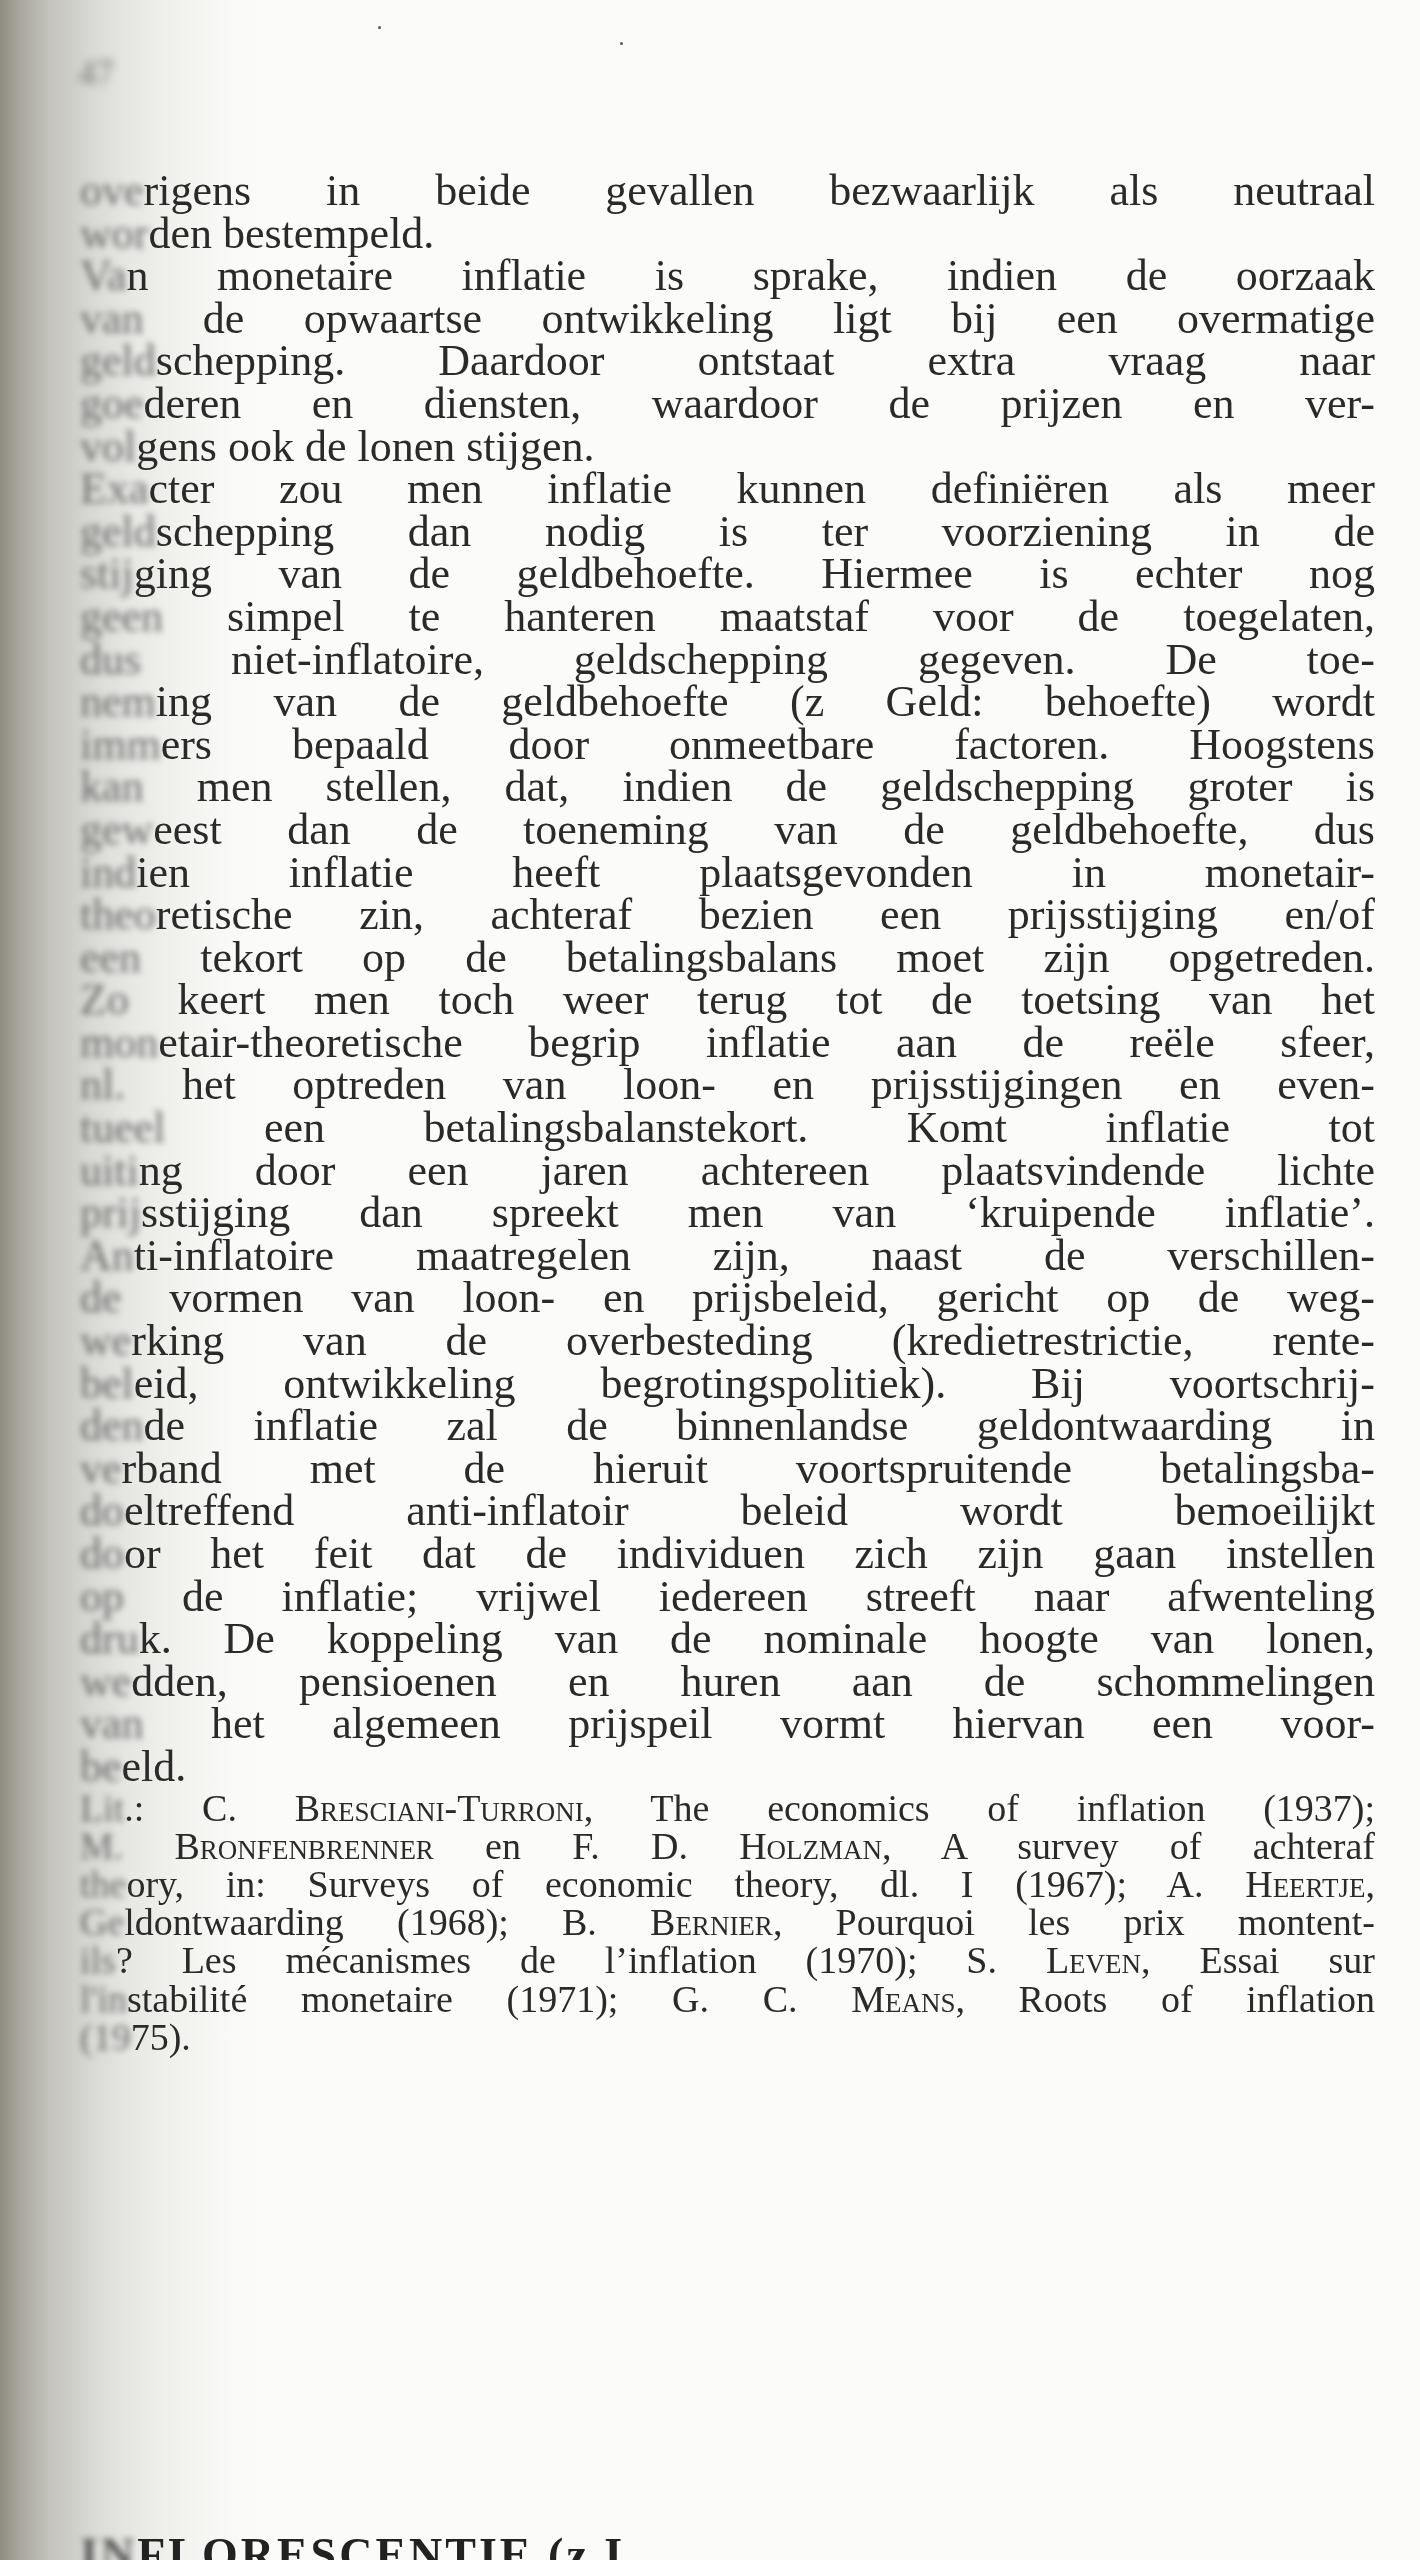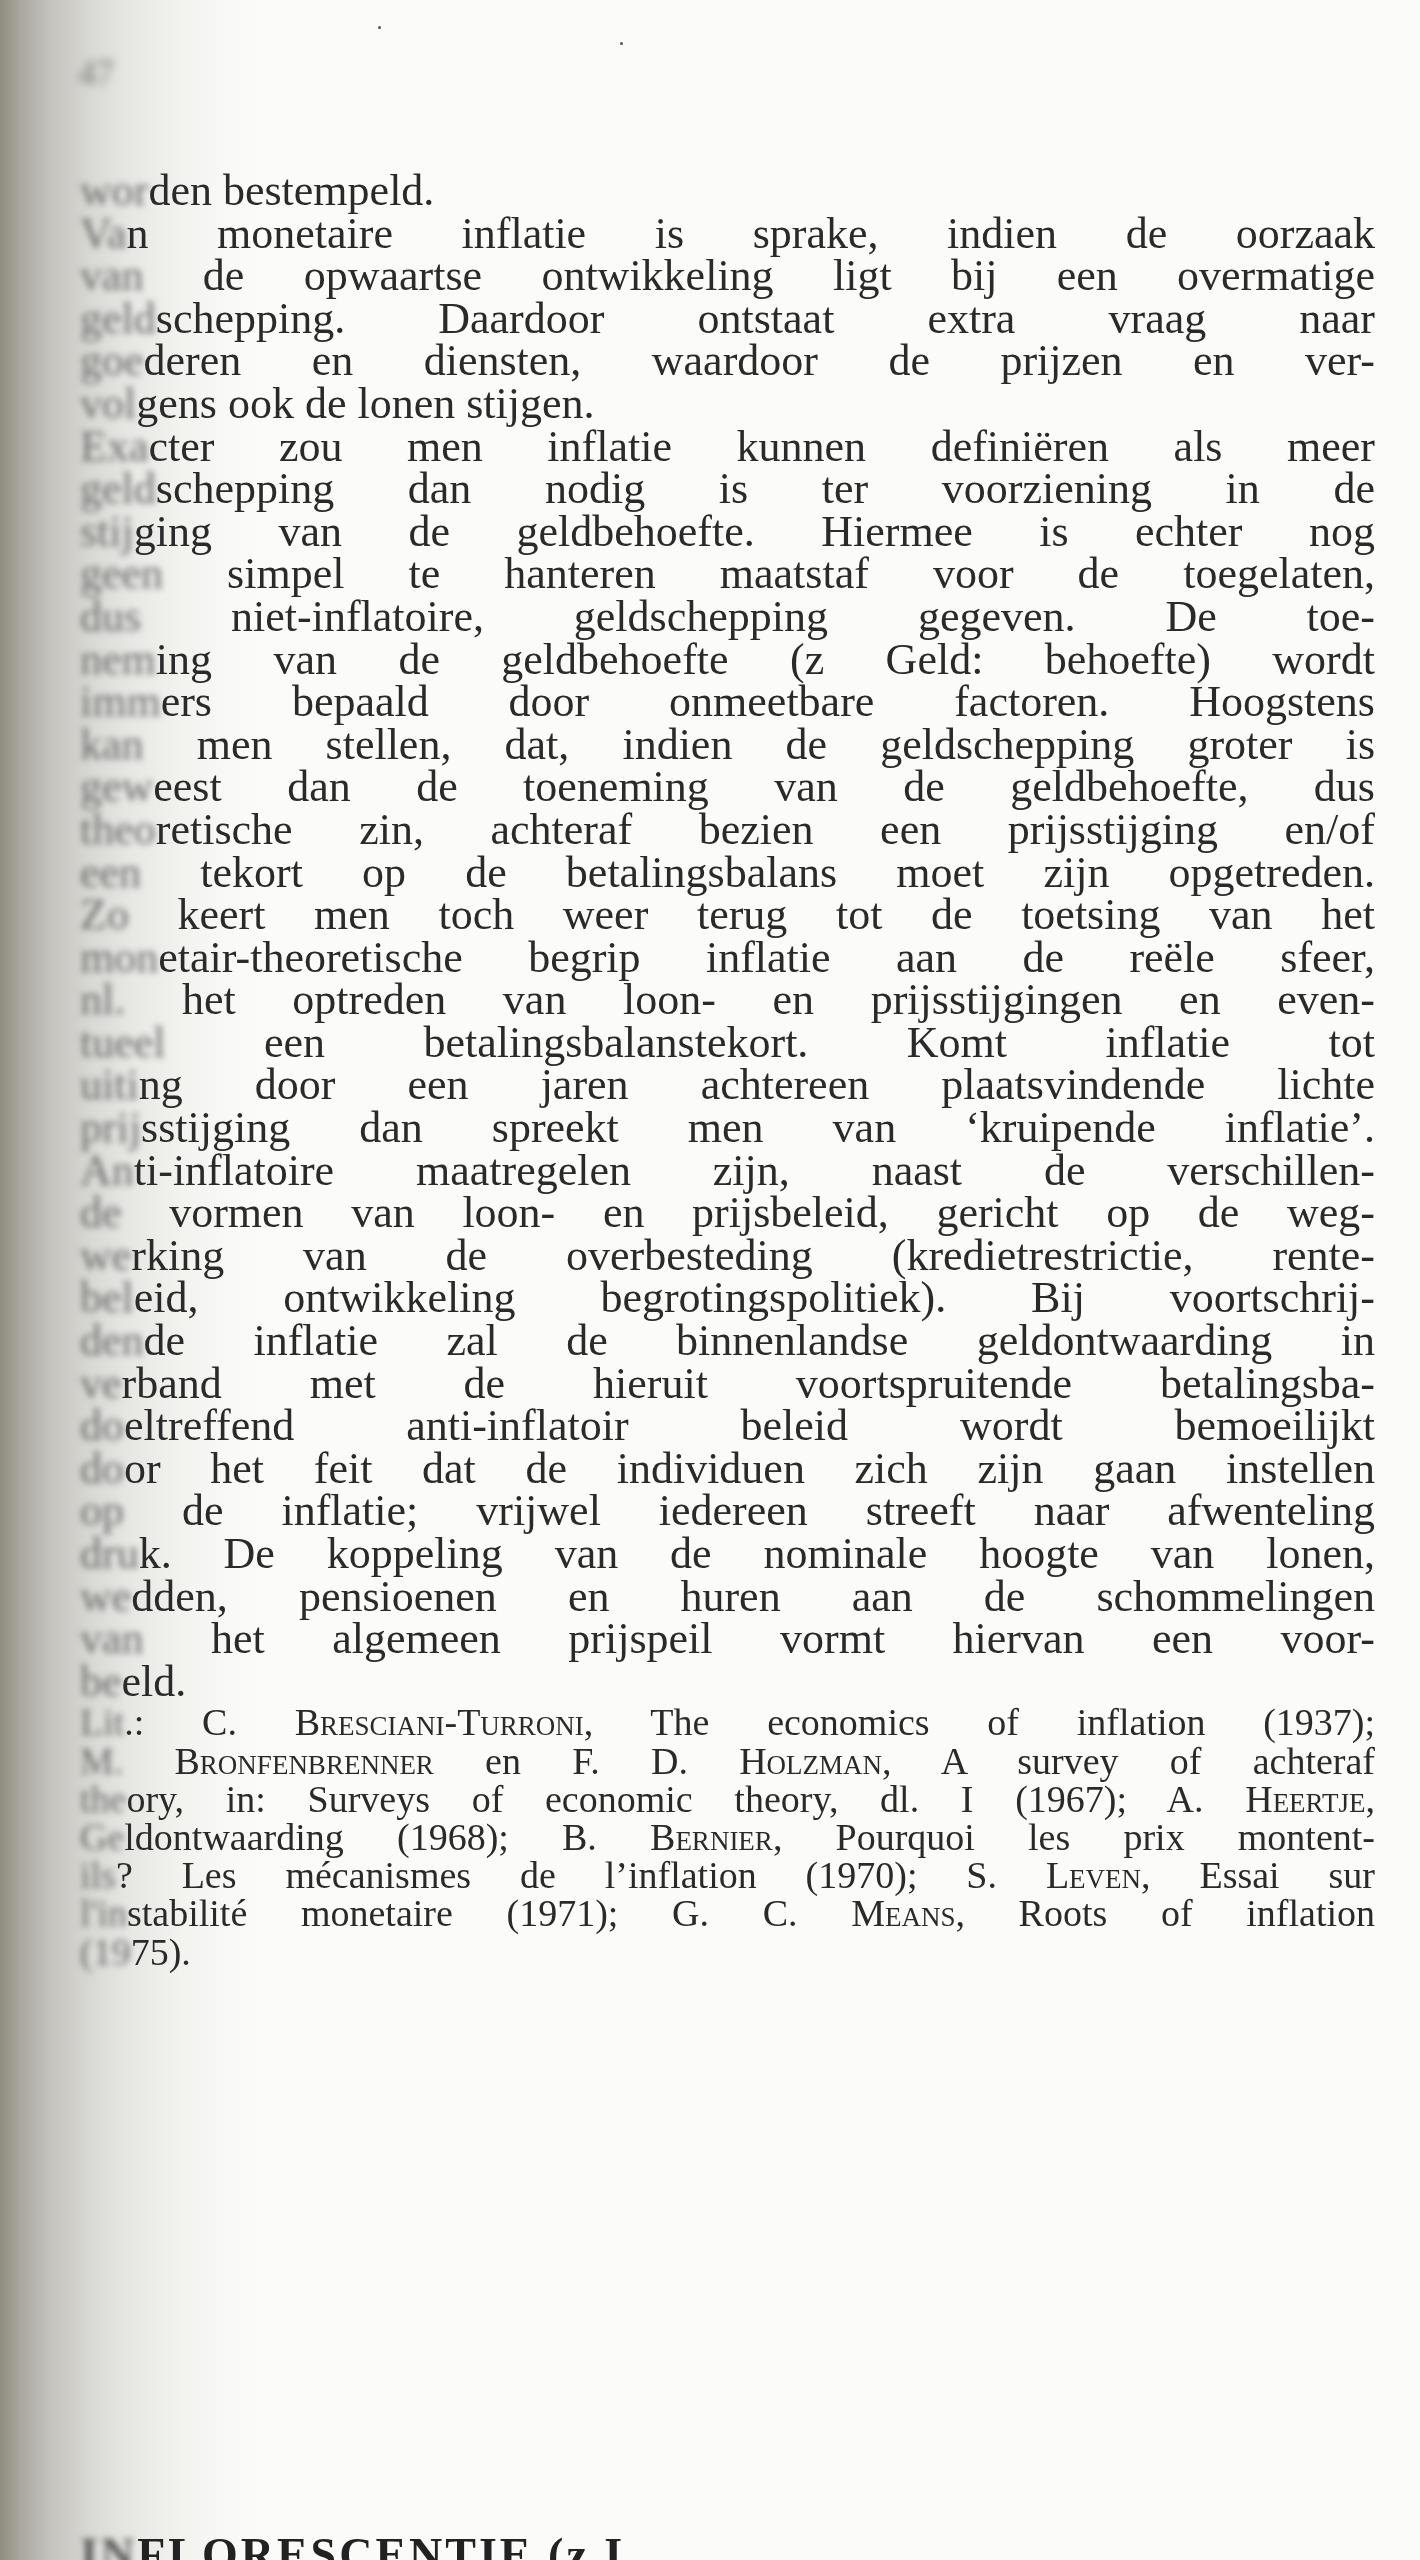--- a/index.html
+++ b/index.html
@@ -101,35 +101,37 @@
 
 <div class="gutter"></div>
 
 <div class="page-number">47</div>
 
 <div class="speck" style="left:378px;top:26px;"></div>
 <div class="speck" style="left:620px;top:42px;"></div>
 
 <div class="text-column">
   <div id="body-lines">
+      <div class="line justify"><span class="blur">ove</span><span>rigens in beide gevallen bezwaarlijk als neutraal</span></div>
       <div class="line"><span class="blur">wor</span><span>den bestempeld.</span></div>
       <div class="line justify"><span class="blur">  Va</span><span>n monetaire inflatie is sprake, indien de oorzaak</span></div>
       <div class="line justify"><span class="blur">van </span><span>de opwaartse ontwikkeling ligt bij een overmatige</span></div>
       <div class="line justify"><span class="blur">geld</span><span>schepping. Daardoor ontstaat extra vraag naar</span></div>
       <div class="line justify"><span class="blur">goe</span><span>deren en diensten, waardoor de prijzen en ver-</span></div>
       <div class="line"><span class="blur">vol</span><span>gens ook de lonen stijgen.</span></div>
       <div class="line justify"><span class="blur">  Exa</span><span>cter zou men inflatie kunnen definiëren als meer</span></div>
       <div class="line justify"><span class="blur">geld</span><span>schepping dan nodig is ter voorziening in de</span></div>
       <div class="line justify"><span class="blur">stij</span><span>ging van de geldbehoefte. Hiermee is echter nog</span></div>
       <div class="line justify"><span class="blur">geen</span><span> simpel te hanteren maatstaf voor de toegelaten,</span></div>
       <div class="line justify"><span class="blur">dus</span><span> niet-inflatoire, geldschepping gegeven. De toe-</span></div>
       <div class="line justify"><span class="blur">nem</span><span>ing van de geldbehoefte (z Geld: behoefte) wordt</span></div>
       <div class="line justify"><span class="blur">imm</span><span>ers bepaald door onmeetbare factoren. Hoogstens</span></div>
       <div class="line justify"><span class="blur">kan</span><span> men stellen, dat, indien de geldschepping groter is</span></div>
       <div class="line justify"><span class="blur">gew</span><span>eest dan de toeneming van de geldbehoefte, dus</span></div>
+      <div class="line justify"><span class="blur">ind</span><span>ien inflatie heeft plaatsgevonden in monetair-</span></div>
       <div class="line justify"><span class="blur">theo</span><span>retische zin, achteraf bezien een prijsstijging en/of</span></div>
       <div class="line justify"><span class="blur">een</span><span> tekort op de betalingsbalans moet zijn opgetreden.</span></div>
       <div class="line justify"><span class="blur">Zo</span><span> keert men toch weer terug tot de toetsing van het</span></div>
       <div class="line justify"><span class="blur">mon</span><span>etair-theoretische begrip inflatie aan de reële sfeer,</span></div>
       <div class="line justify"><span class="blur">nl.</span><span> het optreden van loon- en prijsstijgingen en even-</span></div>
       <div class="line justify"><span class="blur">tueel</span><span> een betalingsbalanstekort. Komt inflatie tot</span></div>
       <div class="line justify"><span class="blur">uiti</span><span>ng door een jaren achtereen plaatsvindende lichte</span></div>
       <div class="line justify"><span class="blur">prij</span><span>sstijging dan spreekt men van ‘kruipende inflatie’.</span></div>
       <div class="line justify"><span class="blur">  An</span><span>ti-inflatoire maatregelen zijn, naast de verschillen-</span></div>
       <div class="line justify"><span class="blur">de </span><span>vormen van loon- en prijsbeleid, gericht op de weg-</span></div>

